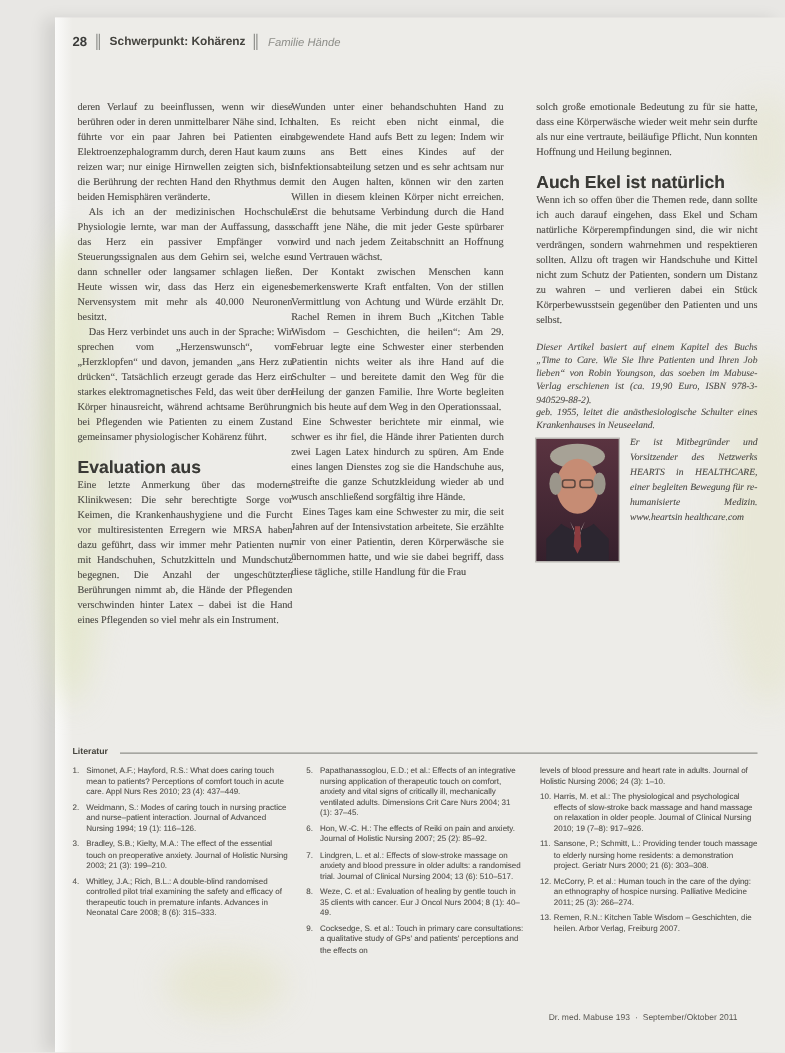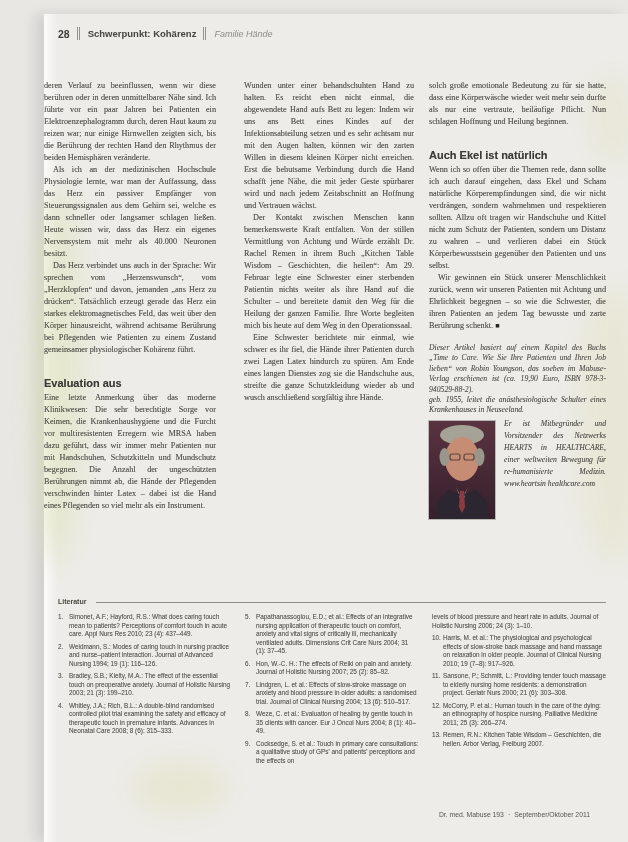--- a/index.html
+++ b/index.html
@@ -33,28 +33,28 @@
   .hsep{height:13px;width:1px;border-left:3px double #93938f}
   .section-title{font-weight:bold;font-size:9.5px;color:#45443f}
   .article-title{font-style:italic;font-size:9px;color:#8d8d88}
 
   .col{
     position:absolute;top:80px;
     font-size:8.2px;line-height:12px;color:#55534e;
     text-align:justify;
     text-shadow:0 0 .5px rgba(90,88,84,.55);
   }
-  #col1{left:44px;width:172px}
-  #col2{left:244px;width:170px}
+  #col1{left:62px;width:172px}
+  #col2{left:233px;width:170px}
   #col3{left:429px;width:177px}
   .col p{margin:0}
   .col p.ind{text-indent:9px}
   .subhead{
     font-family:"Liberation Sans",sans-serif;font-weight:bold;
-    font-size:11px;color:#3a3a36;margin:21px 0 3px;
+    font-size:14px;color:#3a3a36;margin:11px 0 3px;
   }
   .endmark{font-size:7px;color:#23221f;letter-spacing:1px}
   .book-note{
     margin-top:11px;font-style:italic;font-size:7.7px;line-height:10.4px;color:#5b5954;
   }
   .author-name{
     font-family:"Liberation Sans",sans-serif;font-weight:bold;
     font-size:8.6px;color:#7a3d33;margin:15px 0 1px;
   }
   .author-bio{font-style:italic;font-size:7.7px;line-height:10.4px;color:#55534e}
@@ -106,27 +106,27 @@
   <p class="ind">Als ich an der medizinischen Hochschule Physiologie lernte, war man der Auffassung, dass das Herz ein passiver Empfänger von Steuerungssignalen aus dem Gehirn sei, welche es dann schneller oder langsamer schlagen ließen. Heute wissen wir, dass das Herz ein eigenes Nervensystem mit mehr als 40.000 Neuronen besitzt.</p>
   <p class="ind">Das Herz verbindet uns auch in der Sprache: Wir sprechen vom „Herzenswunsch“, vom „Herzklopfen“ und davon, jemanden „ans Herz zu drücken“. Tatsächlich erzeugt gerade das Herz ein starkes elektromagnetisches Feld, das weit über den Körper hinausreicht, während achtsame Berührung bei Pflegenden wie Patienten zu einem Zustand gemeinsamer physiologischer Kohärenz führt.</p>
   <div class="subhead">Evaluation aus</div>
   <p>Eine letzte Anmerkung über das moderne Klinikwesen: Die sehr berechtigte Sorge vor Keimen, die Krankenhaushygiene und die Furcht vor multiresistenten Erregern wie MRSA haben dazu geführt, dass wir immer mehr Patienten nur mit Handschuhen, Schutzkitteln und Mundschutz begegnen. Die Anzahl der ungeschützten Berührungen nimmt ab, die Hände der Pflegenden verschwinden hinter Latex – dabei ist die Hand eines Pflegenden so viel mehr als ein Instrument.</p>
 </div>
 
 <div class="col" id="col2">
   <p>Wunden unter einer behandschuhten Hand zu halten. Es reicht eben nicht einmal, die abgewendete Hand aufs Bett zu legen: Indem wir uns ans Bett eines Kindes auf der Infektionsabteilung setzen und es sehr achtsam nur mit den Augen halten, können wir den zarten Willen in diesem kleinen Körper nicht erreichen. Erst die behutsame Verbindung durch die Hand schafft jene Nähe, die mit jeder Geste spürbarer wird und nach jedem Zeitabschnitt an Hoffnung und Vertrauen wächst.</p>
   <p class="ind">Der Kontakt zwischen Menschen kann bemerkenswerte Kraft entfalten. Von der stillen Vermittlung von Achtung und Würde erzählt Dr. Rachel Remen in ihrem Buch „Kitchen Table Wisdom – Geschichten, die heilen“: Am 29. Februar legte eine Schwester einer sterbenden Patientin nichts weiter als ihre Hand auf die Schulter – und bereitete damit den Weg für die Heilung der ganzen Familie. Ihre Worte begleiten mich bis heute auf dem Weg in den Operationssaal.</p>
   <p class="ind">Eine Schwester berichtete mir einmal, wie schwer es ihr fiel, die Hände ihrer Patienten durch zwei Lagen Latex hindurch zu spüren. Am Ende eines langen Dienstes zog sie die Handschuhe aus, streifte die ganze Schutzkleidung wieder ab und wusch anschließend sorgfältig ihre Hände.</p>
+  <p class="ind">Eines Tages kam eine Schwester zu mir, die seit Jahren auf der Intensivstation arbeitete. Sie erzählte mir von einer Patientin, deren Körperwäsche sie übernommen hatte, und wie sie dabei begriff, dass diese tägliche, stille Handlung für die Frau</p>
 </div>
 
 <div class="col" id="col3">
-  <p>solch große emotionale Bedeutung zu für sie hatte, dass eine Körperwäsche wieder weit mehr sein durfte als nur eine vertraute, beiläufige Pflicht. Nun schlagen Hoffnung und Heilung beginnen.</p>
+  <p>solch große emotionale Bedeutung zu für sie hatte, dass eine Körperwäsche wieder weit mehr sein durfte als nur eine vertraute, beiläufige Pflicht. Nun konnten Hoffnung und Heilung beginnen.</p>
   <div class="subhead">Auch Ekel ist natürlich</div>
   <p>Wenn ich so offen über die Themen rede, dann sollte ich auch darauf eingehen, dass Ekel und Scham natürliche Körperempfindungen sind, die wir nicht verdrängen, sondern wahrnehmen und respektieren sollten. Allzu oft tragen wir Handschuhe und Kittel nicht zum Schutz der Patienten, sondern um Distanz zu wahren – und verlieren dabei ein Stück Körperbewusstsein gegenüber den Patienten und uns selbst.</p>
-  <p class="ind"><span>Wir gewinnen ein Stück unserer Menschlichkeit zurück, wenn wir unseren Patienten mit Achtung und Ehrlichkeit begegnen – so wie die Schwester, die ihren Patienten an jedem Tag bewusste und zarte Berührung schenkt.</span> <span class="endmark">■</span></p>
 
   <div class="book-note">Dieser Artikel basiert auf einem Kapitel des Buchs „Time to Care. Wie Sie Ihre Patienten und Ihren Job lieben“ von Robin Youngson, das soeben im Mabuse-Verlag erschienen ist (ca. 19,90 Euro, ISBN 978-3-940529-88-2).</div>
 
   <div class="author-bio">geb. 1955, leitet die anästhesiologische Schulter eines Krankenhauses in Neuseeland.</div>
   <div class="author-wrap">
     <span class="photo">
       <svg width="66" height="98" viewBox="0 0 66 98" xmlns="http://www.w3.org/2000/svg">
         <defs>
           <linearGradient id="bgv" x1="0" y1="0" x2="0" y2="1">
             <stop offset="0" stop-color="#5a3340"></stop>
@@ -138,21 +138,21 @@
         <ellipse cx="33" cy="38" rx="17" ry="22" fill="#c68c74"></ellipse>
         <ellipse cx="15.5" cy="36" rx="5" ry="9" fill="#9b968b"></ellipse>
         <ellipse cx="50.5" cy="36" rx="5" ry="9" fill="#9b968b"></ellipse>
         <rect x="21" y="33" width="10" height="6" rx="2" fill="none" stroke="#5a463e" stroke-width="1.2"></rect>
         <rect x="35" y="33" width="10" height="6" rx="2" fill="none" stroke="#5a463e" stroke-width="1.2"></rect>
         <path d="M20 68 Q33 78 46 68 L58 80 L58 98 L8 98 L8 80 Z" fill="#2c2630"></path>
         <path d="M27 66 L33 80 L39 66 L36 72 L33 88 L30 72 Z" fill="#ded8cc"></path>
         <path d="M31 70 L35 70 L36 86 L33 92 L30 86 Z" fill="#8c3c40"></path>
       </svg>
     </span>
-    <span class="author-bio">Er ist Mitbegründer und Vorsitzender des Netzwerks HEARTS in HEALTHCARE, einer weltweiten Bewegung für re-humanisierte Medizin. www.heartsin healthcare.com</span>
+    <span class="author-bio">Er ist Mitbegründer und Vorsitzender des Netzwerks HEARTS in HEALTHCARE, einer begleiten Bewegung für re-humanisierte Medizin. www.heartsin healthcare.com</span>
   </div>
 </div>
 
 <div class="lit">
   <div class="lit-head">
     <span class="lit-label">Literatur</span>
     <span class="lit-rule"></span>
   </div>
   <div class="lit-cols">
     <div class="lit-col">

